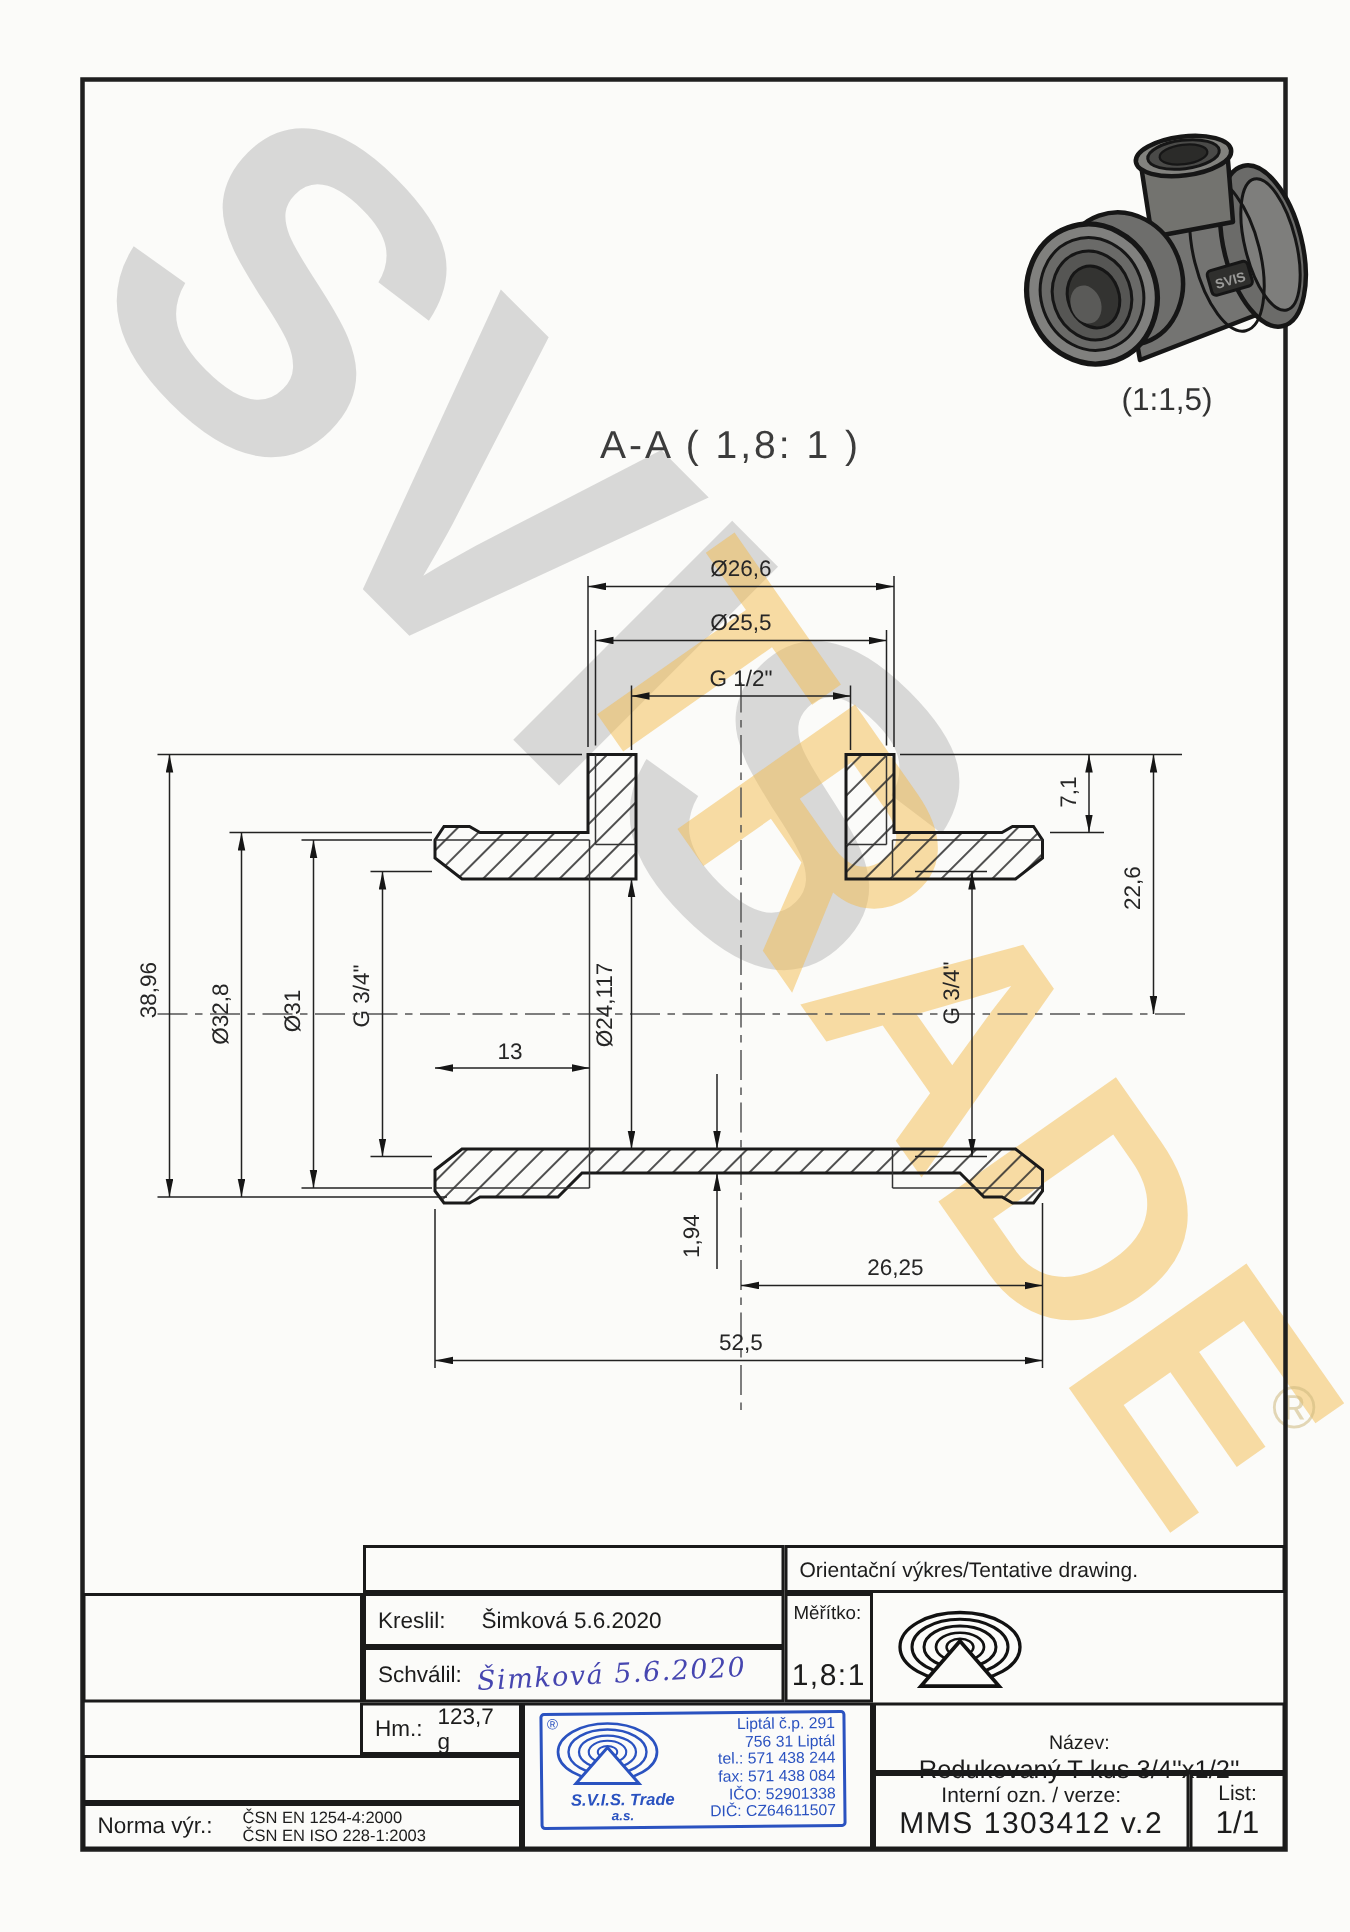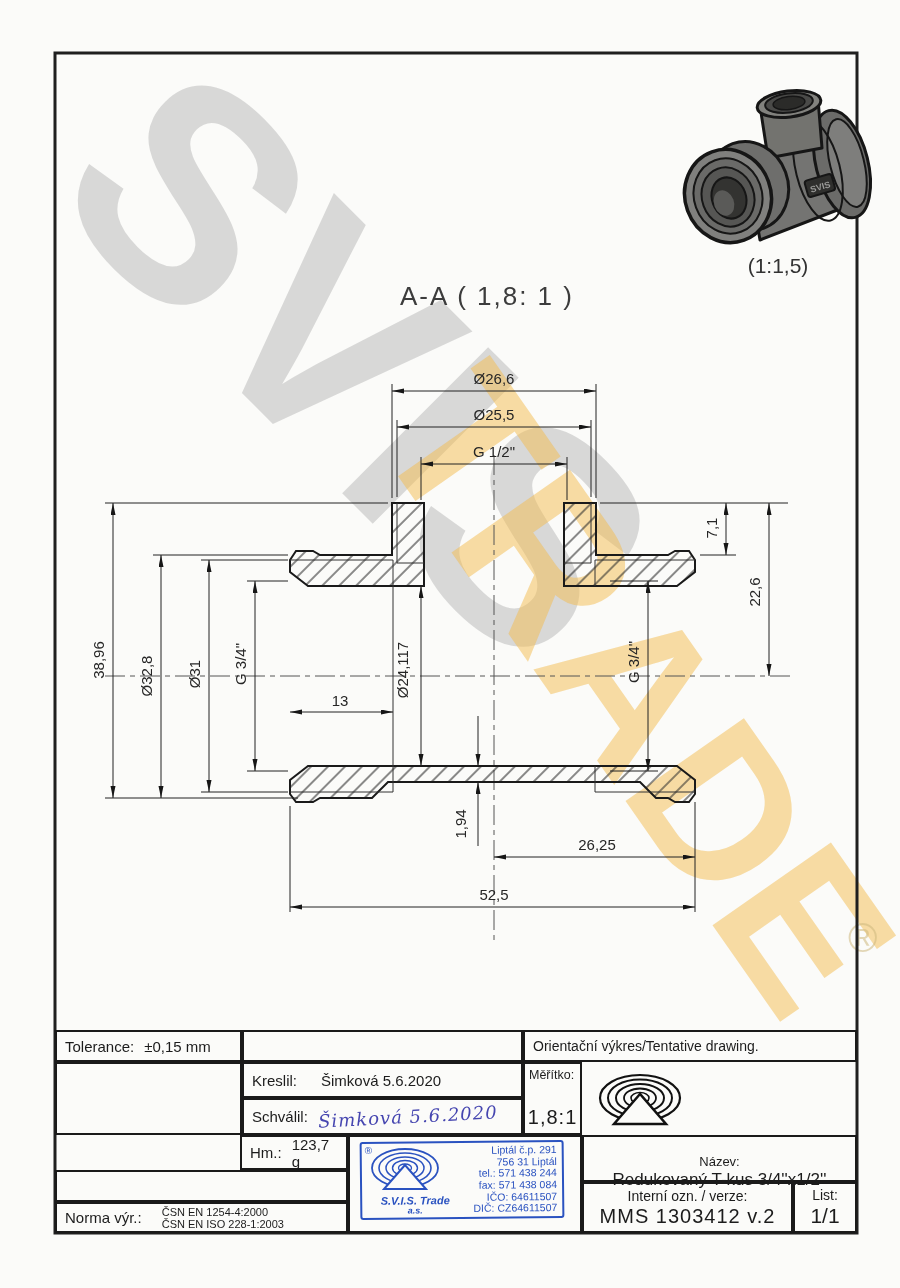--- a/index.html
+++ b/index.html
@@ -179,24 +179,20 @@
       <ellipse cx="0" cy="0" rx="33" ry="19" fill="none" stroke="#2a52c0" stroke-width="1.8"></ellipse>
       <ellipse cx="0" cy="0" rx="26" ry="15" fill="none" stroke="#2a52c0" stroke-width="1.6"></ellipse>
       <ellipse cx="0" cy="0" rx="19" ry="11" fill="none" stroke="#2a52c0" stroke-width="1.5"></ellipse>
       <ellipse cx="0" cy="0" rx="12.5" ry="7.5" fill="none" stroke="#2a52c0" stroke-width="1.4"></ellipse>
       <ellipse cx="0" cy="0" rx="6.5" ry="4" fill="none" stroke="#2a52c0" stroke-width="1.3"></ellipse>
       <path d="M0,-3 L-21,21 L21,21 Z" fill="#fbfbf9" stroke="#2a52c0" stroke-width="2"></path>
     </g>
   </svg>
 
   <div class="layer">
-    <div class="tb" style="left:55px;top:1030px;width:187px;height:32px;">
-      <span class="lab">Tolerance:</span>
-      <span>±0,15 mm</span>
-    </div>
     <div class="tb" style="left:242px;top:1030px;width:281px;height:32px;"></div>
     <div class="tb" style="left:523px;top:1030px;width:334px;height:32px;font-size:14px;">
       <span>Orientační výkres/Tentative drawing.</span>
     </div>
 
     <div class="tb" style="left:55px;top:1062px;width:187px;height:73px;"></div>
     <div class="tb" style="left:242px;top:1062px;width:281px;height:36px;">
       <span class="lab">Kreslil:</span>
       <span style="margin-left:14px;">Šimková 5.6.2020</span>
     </div>
@@ -227,21 +223,21 @@
         <div class="stamp-left">
           <span class="stamp-reg">®</span>
           <span class="stamp-co">S.V.I.S. Trade</span>
           <span class="stamp-as">a.s.</span>
         </div>
         <div class="stamp-right">
           <span>Liptál č.p. 291</span>
           <span>756 31 Liptál</span>
           <span>tel.: 571 438 244</span>
           <span>fax: 571 438 084</span>
-          <span>IČO: 64611507</span>
+          <span>IČO: 52901338</span>
           <span>DIČ: CZ64611507</span>
         </div>
       </div>
     </div>
 
     <div class="tb col center" style="left:582px;top:1135px;width:275px;height:47px;">
       <span style="font-size:13px;margin-top:27px;">Název:</span>
       <span style="font-size:17px;white-space:nowrap;">Redukovaný T-kus 3/4''x1/2''</span>
     </div>
     <div class="tb col center" style="left:582px;top:1182px;width:211px;height:51px;">

